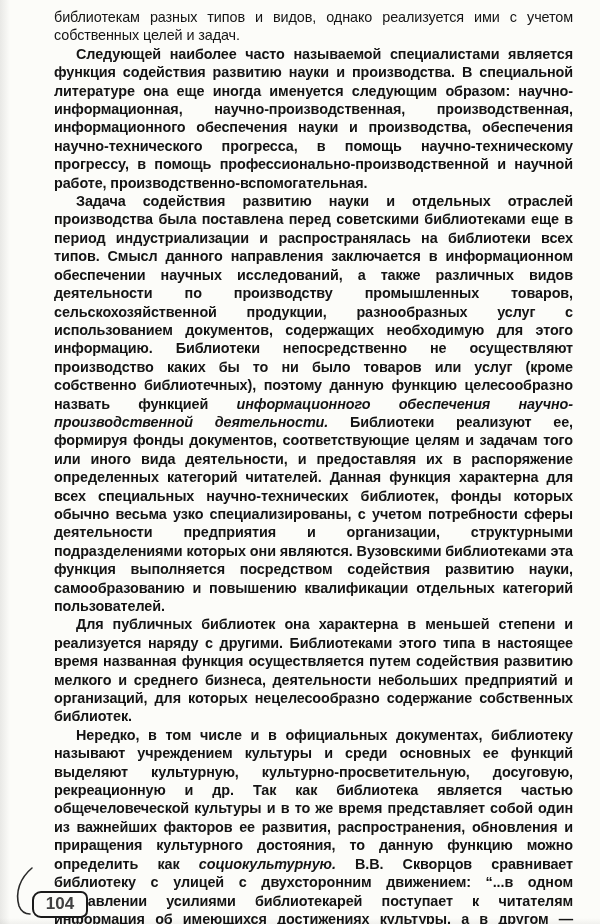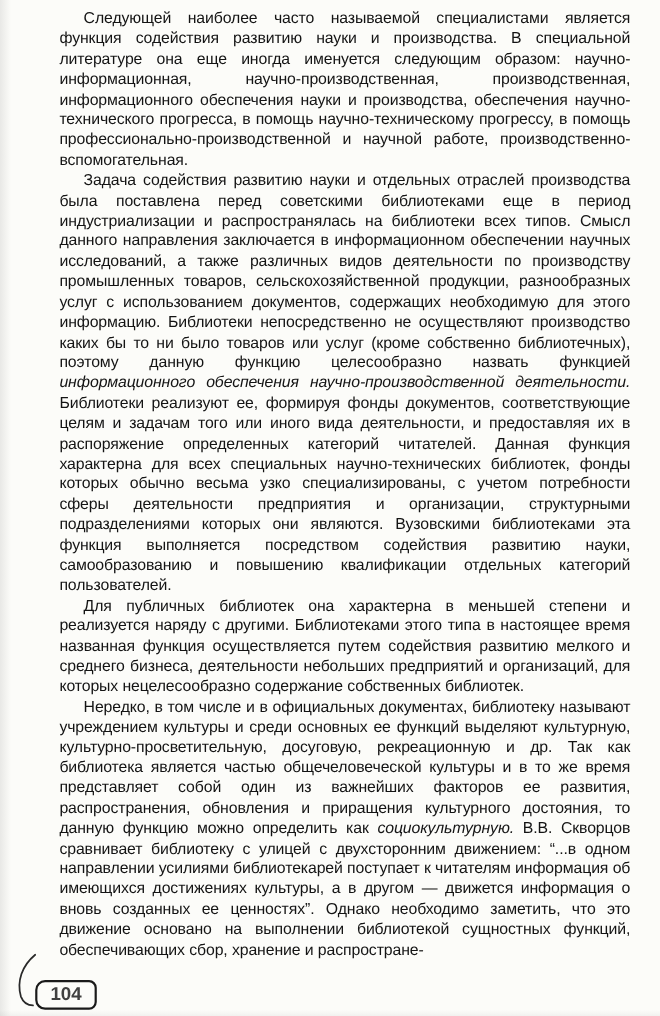--- a/index.html
+++ b/index.html
@@ -41,20 +41,21 @@
     line-height: 18.4px;
     text-align: justify;
     letter-spacing: -0.1px;
   }
   .para {
     margin: 0;
     padding: 0;
   }
   .para.indent {
     text-indent: 22px;
+    font-weight: bold;
   }
   .seg.italic {
     font-style: italic;
   }
   .page-number-badge {
     position: absolute;
     left: 32px;
     top: 891px;
     min-width: 34px;
     padding: 1px 9px 2px 9px;
@@ -74,20 +75,21 @@
   }
 </style>
 </head>
 <body>
 
 <div class="page">
   <div class="scan-edge-left"></div>
   <div class="scan-edge-bottom"></div>
 
   <div class="text-block">
+      <p class="para"><span class="seg normal">библиотекам разных типов и видов, однако реализуется ими с учетом собственных целей и задач.</span></p>
       <p class="para indent"><span class="seg normal">Следующей наиболее часто называемой специалистами является функция содействия развитию науки и производства. В специальной литературе она еще иногда именуется следующим образом: научно-информационная, научно-производственная, производственная, информационного обеспечения науки и производства, обеспечения научно-технического прогресса, в помощь научно-техническому прогрессу, в помощь профессионально-производственной и научной работе, производственно-вспомогательная.</span></p>
       <p class="para indent"><span class="seg normal">Задача содействия развитию науки и отдельных отраслей производства была поставлена перед советскими библиотеками еще в период индустриализации и распространялась на библиотеки всех типов. Смысл данного направления заключается в информационном обеспечении научных исследований, а также различных видов деятельности по производству промышленных товаров, сельскохозяйственной продукции, разнообразных услуг с использованием документов, содержащих необходимую для этого информацию. Библиотеки непосредственно не осуществляют производство каких бы то ни было товаров или услуг (кроме собственно библиотечных), поэтому данную функцию целесообразно назвать функцией </span><span class="seg italic">информационного обеспечения научно-производственной деятельности.</span><span class="seg normal"> Библиотеки реализуют ее, формируя фонды документов, соответствующие целям и задачам того или иного вида деятельности, и предоставляя их в распоряжение определенных категорий читателей. Данная функция характерна для всех специальных научно-технических библиотек, фонды которых обычно весьма узко специализированы, с учетом потребности сферы деятельности предприятия и организации, структурными подразделениями которых они являются. Вузовскими библиотеками эта функция выполняется посредством содействия развитию науки, самообразованию и повышению квалификации отдельных категорий пользователей.</span></p>
       <p class="para indent"><span class="seg normal">Для публичных библиотек она характерна в меньшей степени и реализуется наряду с другими. Библиотеками этого типа в настоящее время названная функция осуществляется путем содействия развитию мелкого и среднего бизнеса, деятельности небольших предприятий и организаций, для которых нецелесообразно содержание собственных библиотек.</span></p>
       <p class="para indent"><span class="seg normal">Нередко, в том числе и в официальных документах, библиотеку называют учреждением культуры и среди основных ее функций выделяют культурную, культурно-просветительную, досуговую, рекреационную и др. Так как библиотека является частью общечеловеческой культуры и в то же время представляет собой один из важнейших факторов ее развития, распространения, обновления и приращения культурного достояния, то данную функцию можно определить как </span><span class="seg italic">социокультурную.</span><span class="seg normal"> В.В. Скворцов сравнивает библиотеку с улицей с двухсторонним движением: “...в одном направлении усилиями библиотекарей поступает к читателям информация об имеющихся достижениях культуры, а в другом — движется информация о вновь созданных ее ценностях”. Однако необходимо заметить, что это движение основано на выполнении библиотекой сущностных функций, обеспечивающих сбор, хранение и распростране-</span></p>
     </div>
 
   <svg class="corner-flourish" width="26" height="50" viewBox="0 0 26 50">
     <path d="M20,2 C8,12 3,26 7,40 C9,45 13,48 18,48" fill="none" stroke="#2a2a2a" stroke-width="1.6" stroke-linecap="round"></path>
   </svg>
 

